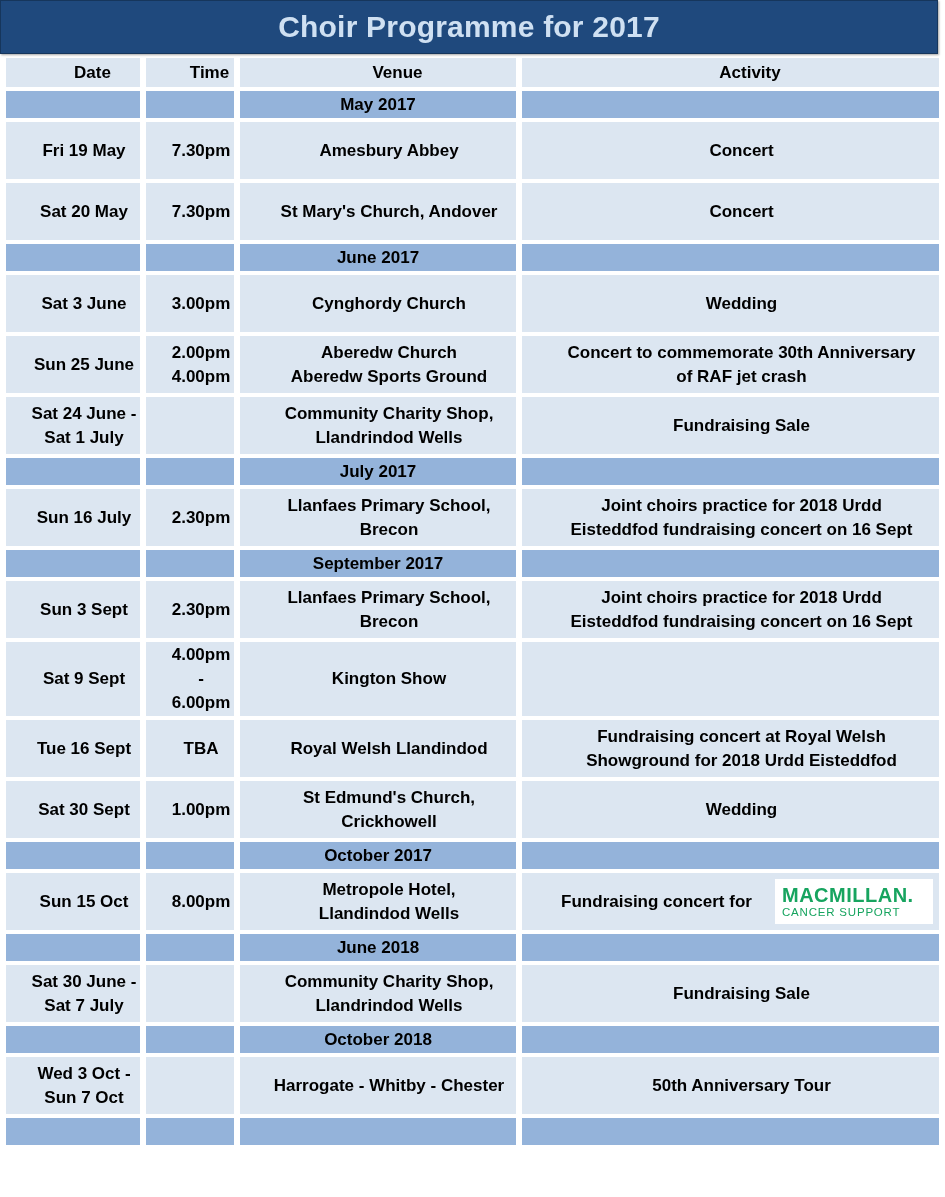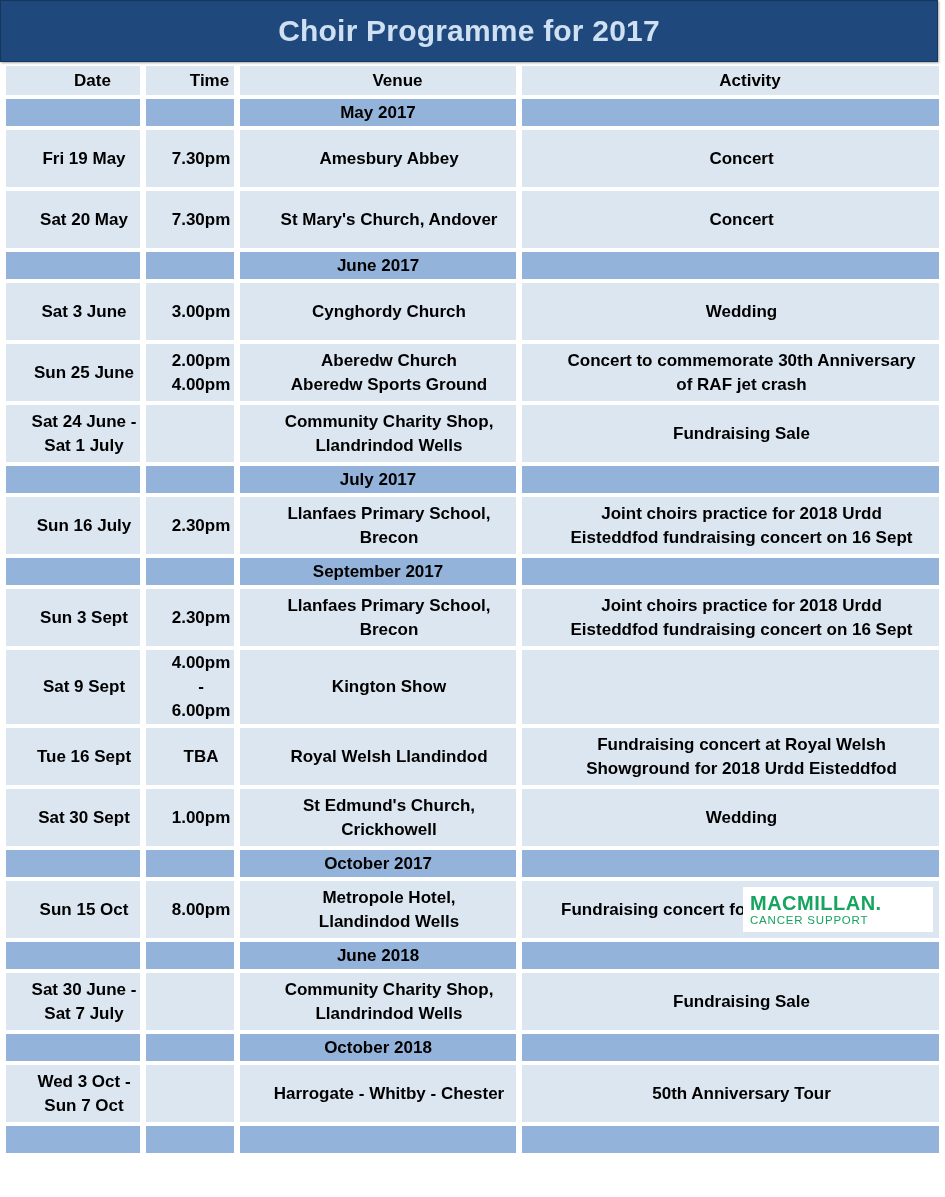--- a/index.html
+++ b/index.html
@@ -15,21 +15,21 @@
   html,body{margin:0;padding:0;}
   body{
     width:945px;
     background:#ffffff;
     font-family:"Liberation Sans", sans-serif;
     font-weight:bold;
     color:var(--text);
   }
   .title-bar{
     width:938px;
-    height:62px;
+    height:54px;
     background:var(--title-bg);
     border:1px solid var(--title-border);
     box-shadow:1px 1px 2px rgba(90,90,90,.55);
     display:flex;
     align-items:center;
     justify-content:center;
   }
   .title-bar span{
     color:var(--title-text);
     font-size:30px;
@@ -71,21 +71,21 @@
   td .line{display:block;}
   td.with-logo{
     position:relative;
     padding-right:172px;
   }
   .macmillan{
     position:absolute;
     top:6px;
     bottom:6px;
     right:6px;
-    width:190px;
+    width:158px;
     background:#ffffff;
     display:flex;
     flex-direction:column;
     justify-content:center;
     align-items:flex-start;
     padding-left:7px;
     color:var(--macmillan-green);
   }
   .macmillan .mac1{
     font-size:20px;

